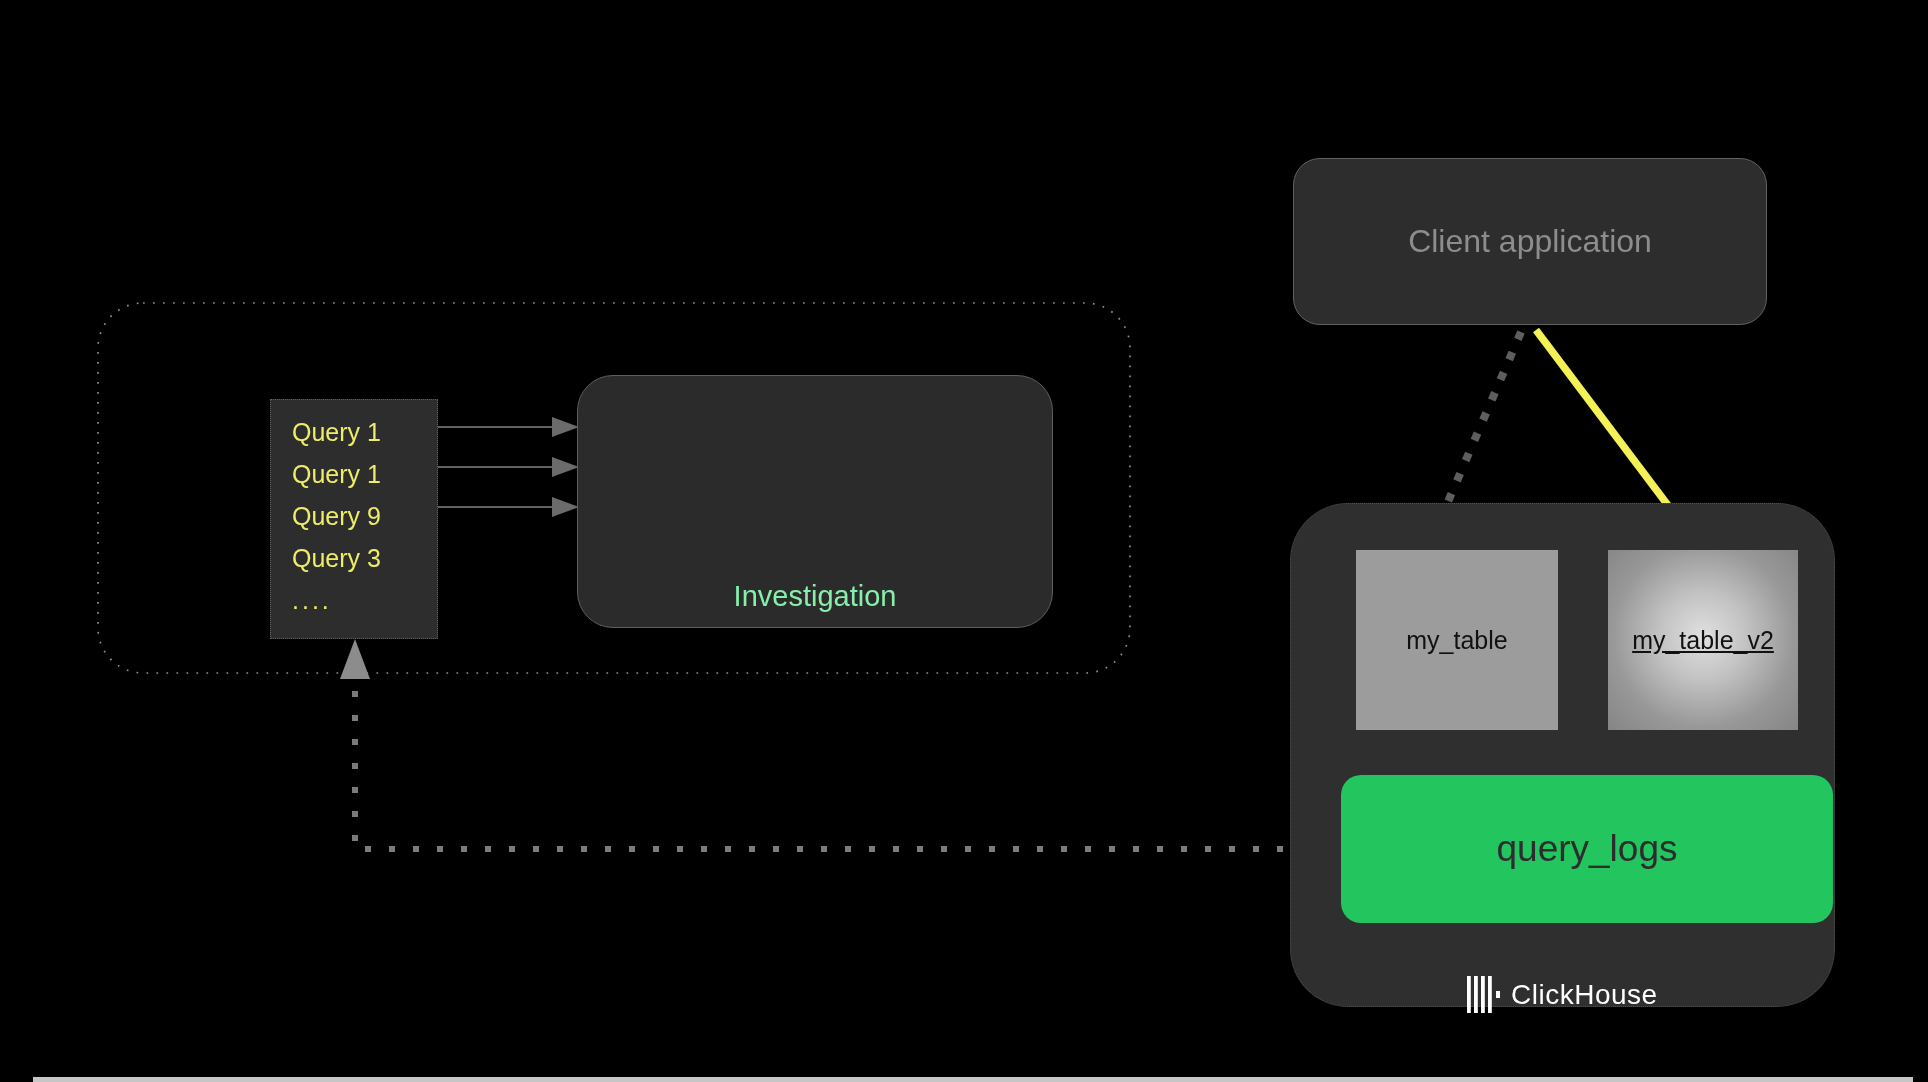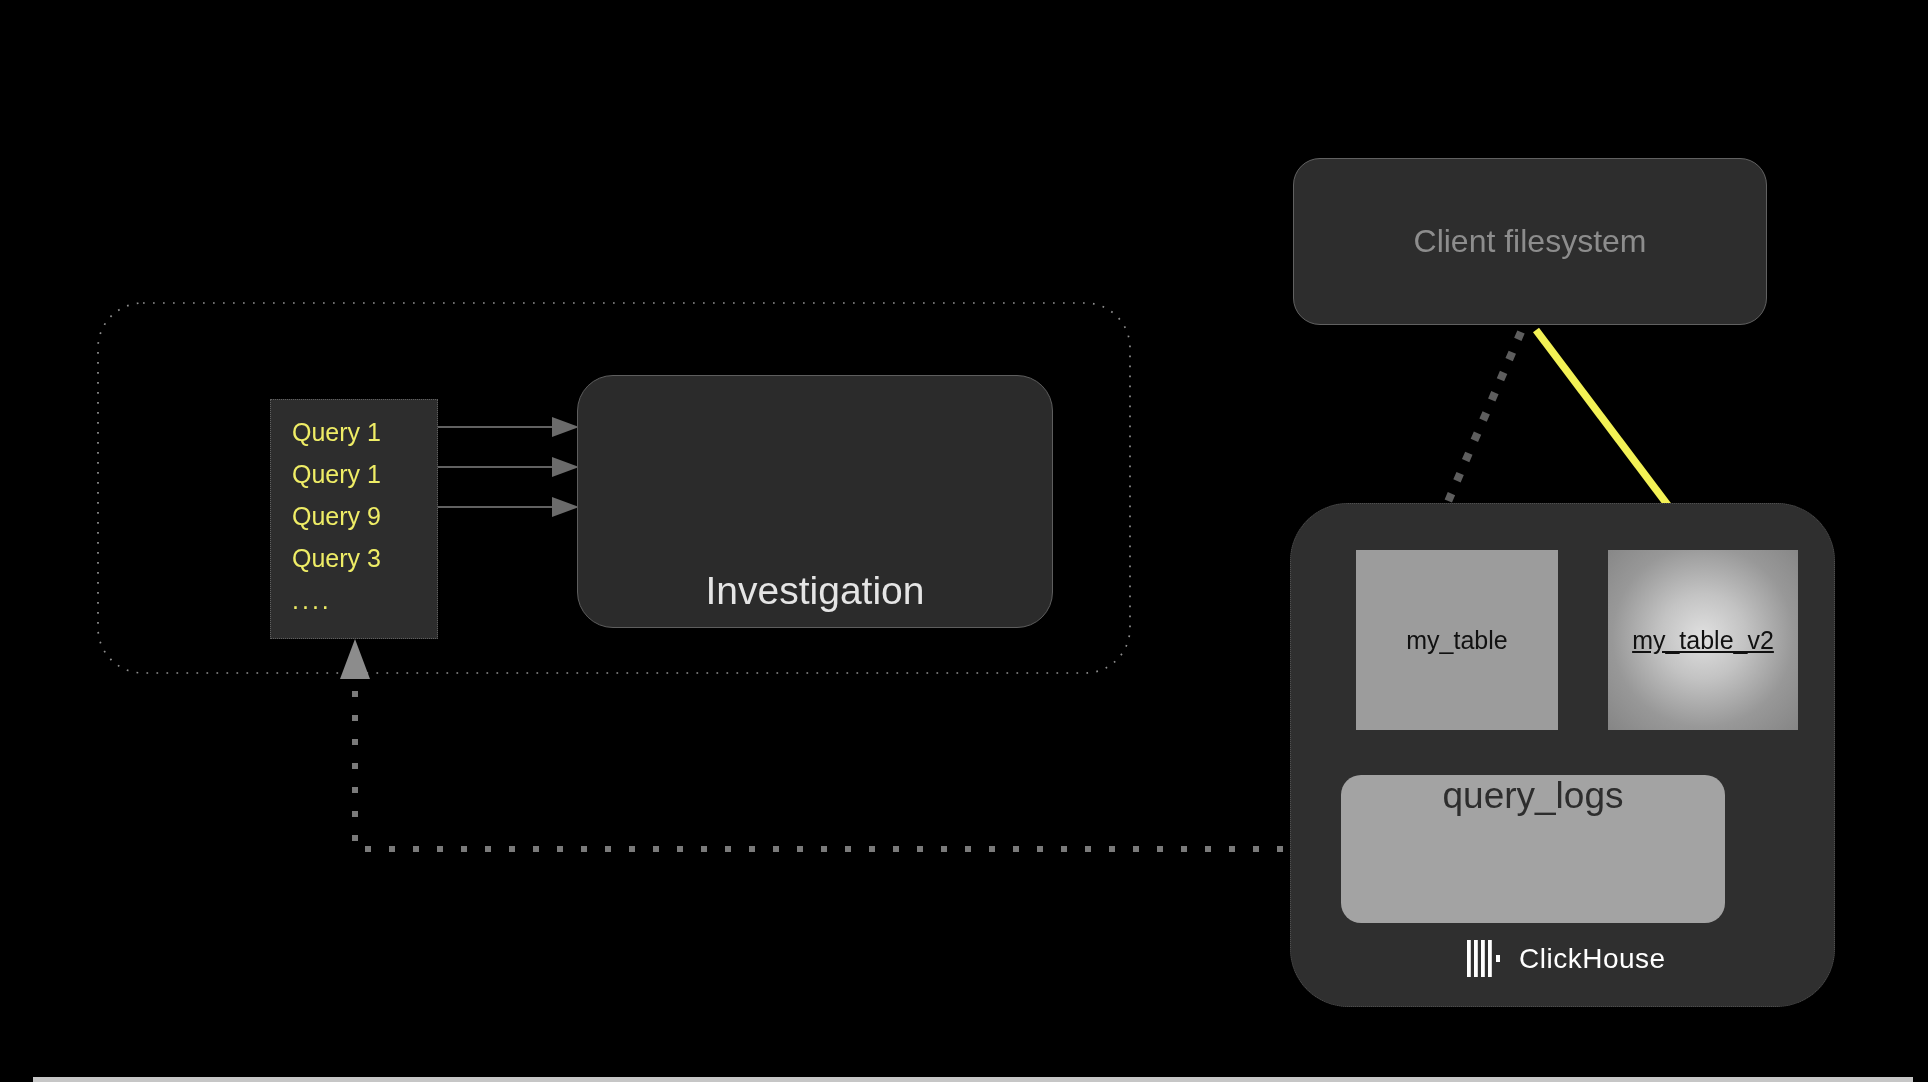--- a/index.html
+++ b/index.html
@@ -22,21 +22,21 @@
   .query-more{letter-spacing:3px;}
 
   .investigation-box{
     left:577px;top:375px;width:476px;height:253px;box-sizing:border-box;
     background:#2b2b2b;border:1.5px solid #5e5e5e;border-radius:36px;
   }
   .inv-notes{position:absolute;left:36px;top:47px;color:#ecec63;font-size:30px;line-height:38px;white-space:nowrap;}
   .inv-note-gap{margin-top:17px;}
   .inv-title{
     position:absolute;left:0;bottom:14px;width:100%;text-align:center;
-    color:#e5e5e5;font-size:39px;
+    color:#86efac;font-size:29px;
   }
 
   
   .client-box{
     left:1293px;top:158px;width:474px;height:167px;box-sizing:border-box;
     background:#2d2d2d;border:1.5px solid #616161;border-radius:27px;
     display:flex;align-items:center;justify-content:center;
     color:#8d8d8d;font-size:32px;
   }
   .ch-container{
@@ -47,27 +47,27 @@
     position:absolute;display:flex;align-items:center;justify-content:center;
     color:#111;font-size:25px;
   }
   .my-table{left:28px;top:46px;width:202px;height:180px;background:#9c9c9c;margin-left:37px;}
   .my-table-v2{
     left:317px;top:46px;width:190px;height:180px;
     background:radial-gradient(circle at 50% 48%, #e0e0e0 0%, #c3c3c3 32%, #989898 68%, #858585 100%);
     text-decoration:underline;
   }
   .query-logs{
-    position:absolute;left:50px;top:271px;width:384px;height:148px;
-    background:#a3a3a3;border-radius:20px;
-    display:flex;justify-content:center;
+    position:absolute;left:50px;top:271px;width:492px;height:148px;
+    background:#22c55e;border-radius:20px;
+    display:flex;align-items:center;justify-content:center;
     color:#2d2d2d;font-size:37px;
   }
   .brand{
-    position:absolute;left:176px;top:436px;display:flex;align-items:center;gap:18px;justify-content:space-between;
+    position:absolute;left:176px;top:472px;display:flex;align-items:center;gap:10px;justify-content:space-between;
   }
   .brand-text{color:#ffffff;font-size:28px;font-weight:400;letter-spacing:0.5px;}
 
   .bottom-strip{left:33px;top:1077px;width:1880px;height:5px;background:#c6c6c6;}
 </style>
 </head>
 <body>
 
 <div id="stage">
 
@@ -108,21 +108,21 @@
     <div class="query-item">Query 9</div>
     <div class="query-item">Query 3</div>
     <div class="query-item query-more">....</div>
   </div>
 
   <div class="abs investigation-box">
     <div class="inv-title">Investigation</div>
   </div>
 
   <div class="abs client-box">
-    <span>Client filesystem</span>
+    <span>Client application</span>
   </div>
 
   <div class="abs ch-container">
     <div class="table-box my-table">
       <span>my_table</span>
     </div>
     <div class="table-box my-table-v2">
       <span>my_table_v2</span>
     </div>
     <div class="query-logs">

